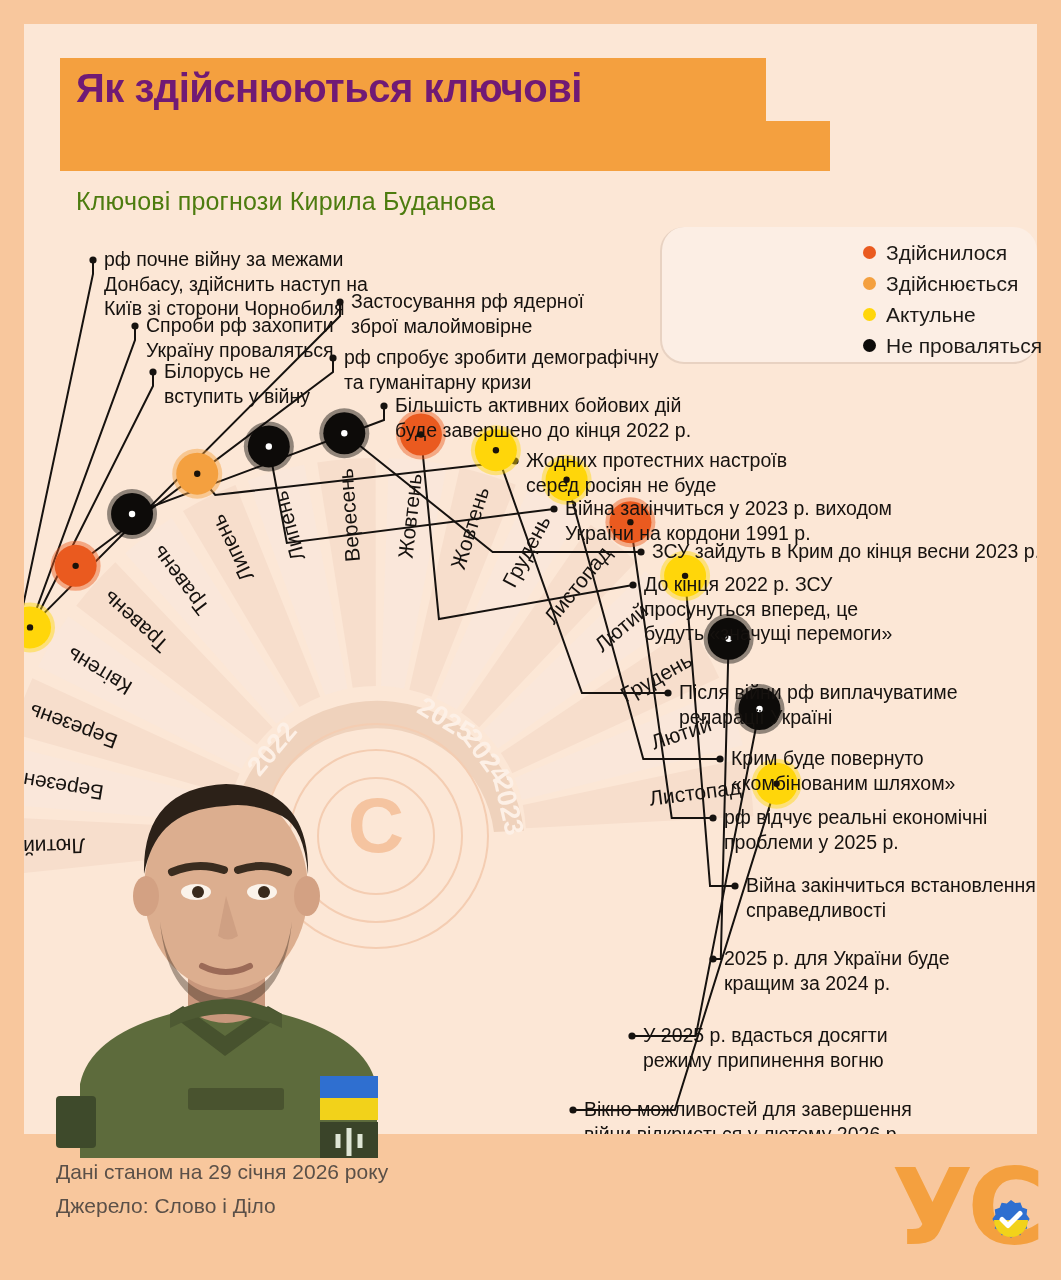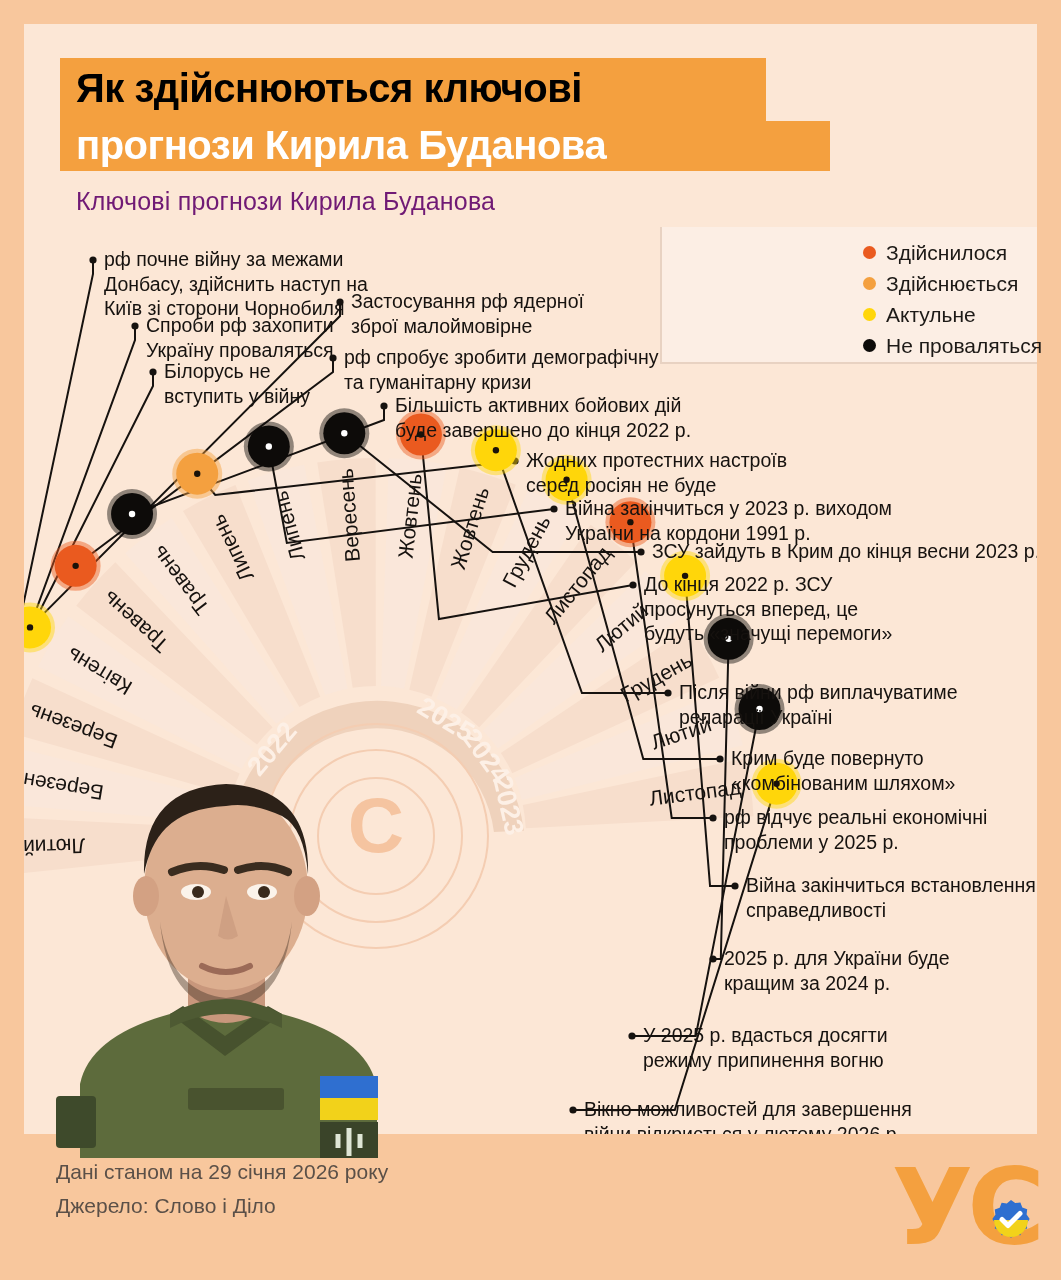--- a/index.html
+++ b/index.html
@@ -15,43 +15,44 @@
     background:#fce7d6;
   }
   
   #titlebox{
     position:absolute; left:36px; top:34px;
     background:#f4a03f;
     padding:8px 14px 10px 16px;
     width:706px;
   }
   #titlebox .tl{
-    color:#000000; font-weight:bold; font-size:40px; line-height:45px;
+    color:#701a75; font-weight:bold; font-size:40px; line-height:45px;
     letter-spacing:-0.5px; white-space:nowrap;
   }
   #titlebox2{
     position:absolute; left:36px; top:97px; width:770px; height:50px;
     background:#f4a03f;
   }
   #titleline2{
     position:absolute; left:52px; top:99px; width:760px;
     color:#fff; font-weight:bold; font-size:40px; line-height:45px;
     letter-spacing:-0.5px; white-space:nowrap; z-index:3;
   }
   #subtitle{
     position:absolute; left:52px; top:163px;
-    font-size:25px; color:#701a75; letter-spacing:0.2px;
+    font-size:25px; color:#4d7c0f; letter-spacing:0.2px;
   }
   
   #legend{
     position:absolute; left:636px; top:203px; width:377px; height:137px;
     background:#fceee4;
     border-left:2px solid #e8d2c2;
     border-bottom:2px solid #e8d2c2;
     padding:10px 0 0 201px;
+    border-radius:24px;
   }
   .leg-row{ display:flex; align-items:center; height:31px; }
   .leg-dot{ width:13px; height:13px; border-radius:50%; margin-right:10px; flex:none; }
   .leg-lab{ font-size:21px; color:#1d1a17; white-space:nowrap; }
   
   #chart{ position:absolute; left:0; top:0; width:1013px; height:1110px; }
   svg{ display:block; }
   
   #photo{ position:absolute; left:-4px; top:660px; width:420px; height:474px; z-index:4; pointer-events:none;}
   
@@ -294,21 +295,20 @@
     <rect x="300" y="438" width="58" height="36" fill="#3a4429"></rect>
     <path d="M329 444 v28 M318 450 v14 M340 450 v14" stroke="#dfe6d6" stroke-width="5"></path>
 
     <rect x="36" y="412" width="40" height="52" rx="4" fill="#3e4a2b"></rect>
   </svg>
 
   <div id="titlebox">
     <div class="tl">Як здійснюються ключові</div>
   </div>
   <div id="titlebox2"></div>
-  <div id="titleline2" class="tl">прогнози Кирила Буданова</div>
   <div id="subtitle">Ключові прогнози Кирила Буданова</div>
 
   <div id="legend">
     <div class="leg-row">
       <span class="leg-dot" style="background: rgb(234, 90, 31);"></span>
       <span class="leg-lab">Здійснилося</span>
     </div>
     <div class="leg-row">
       <span class="leg-dot" style="background: rgb(244, 160, 63);"></span>
       <span class="leg-lab">Здійснюється</span>

